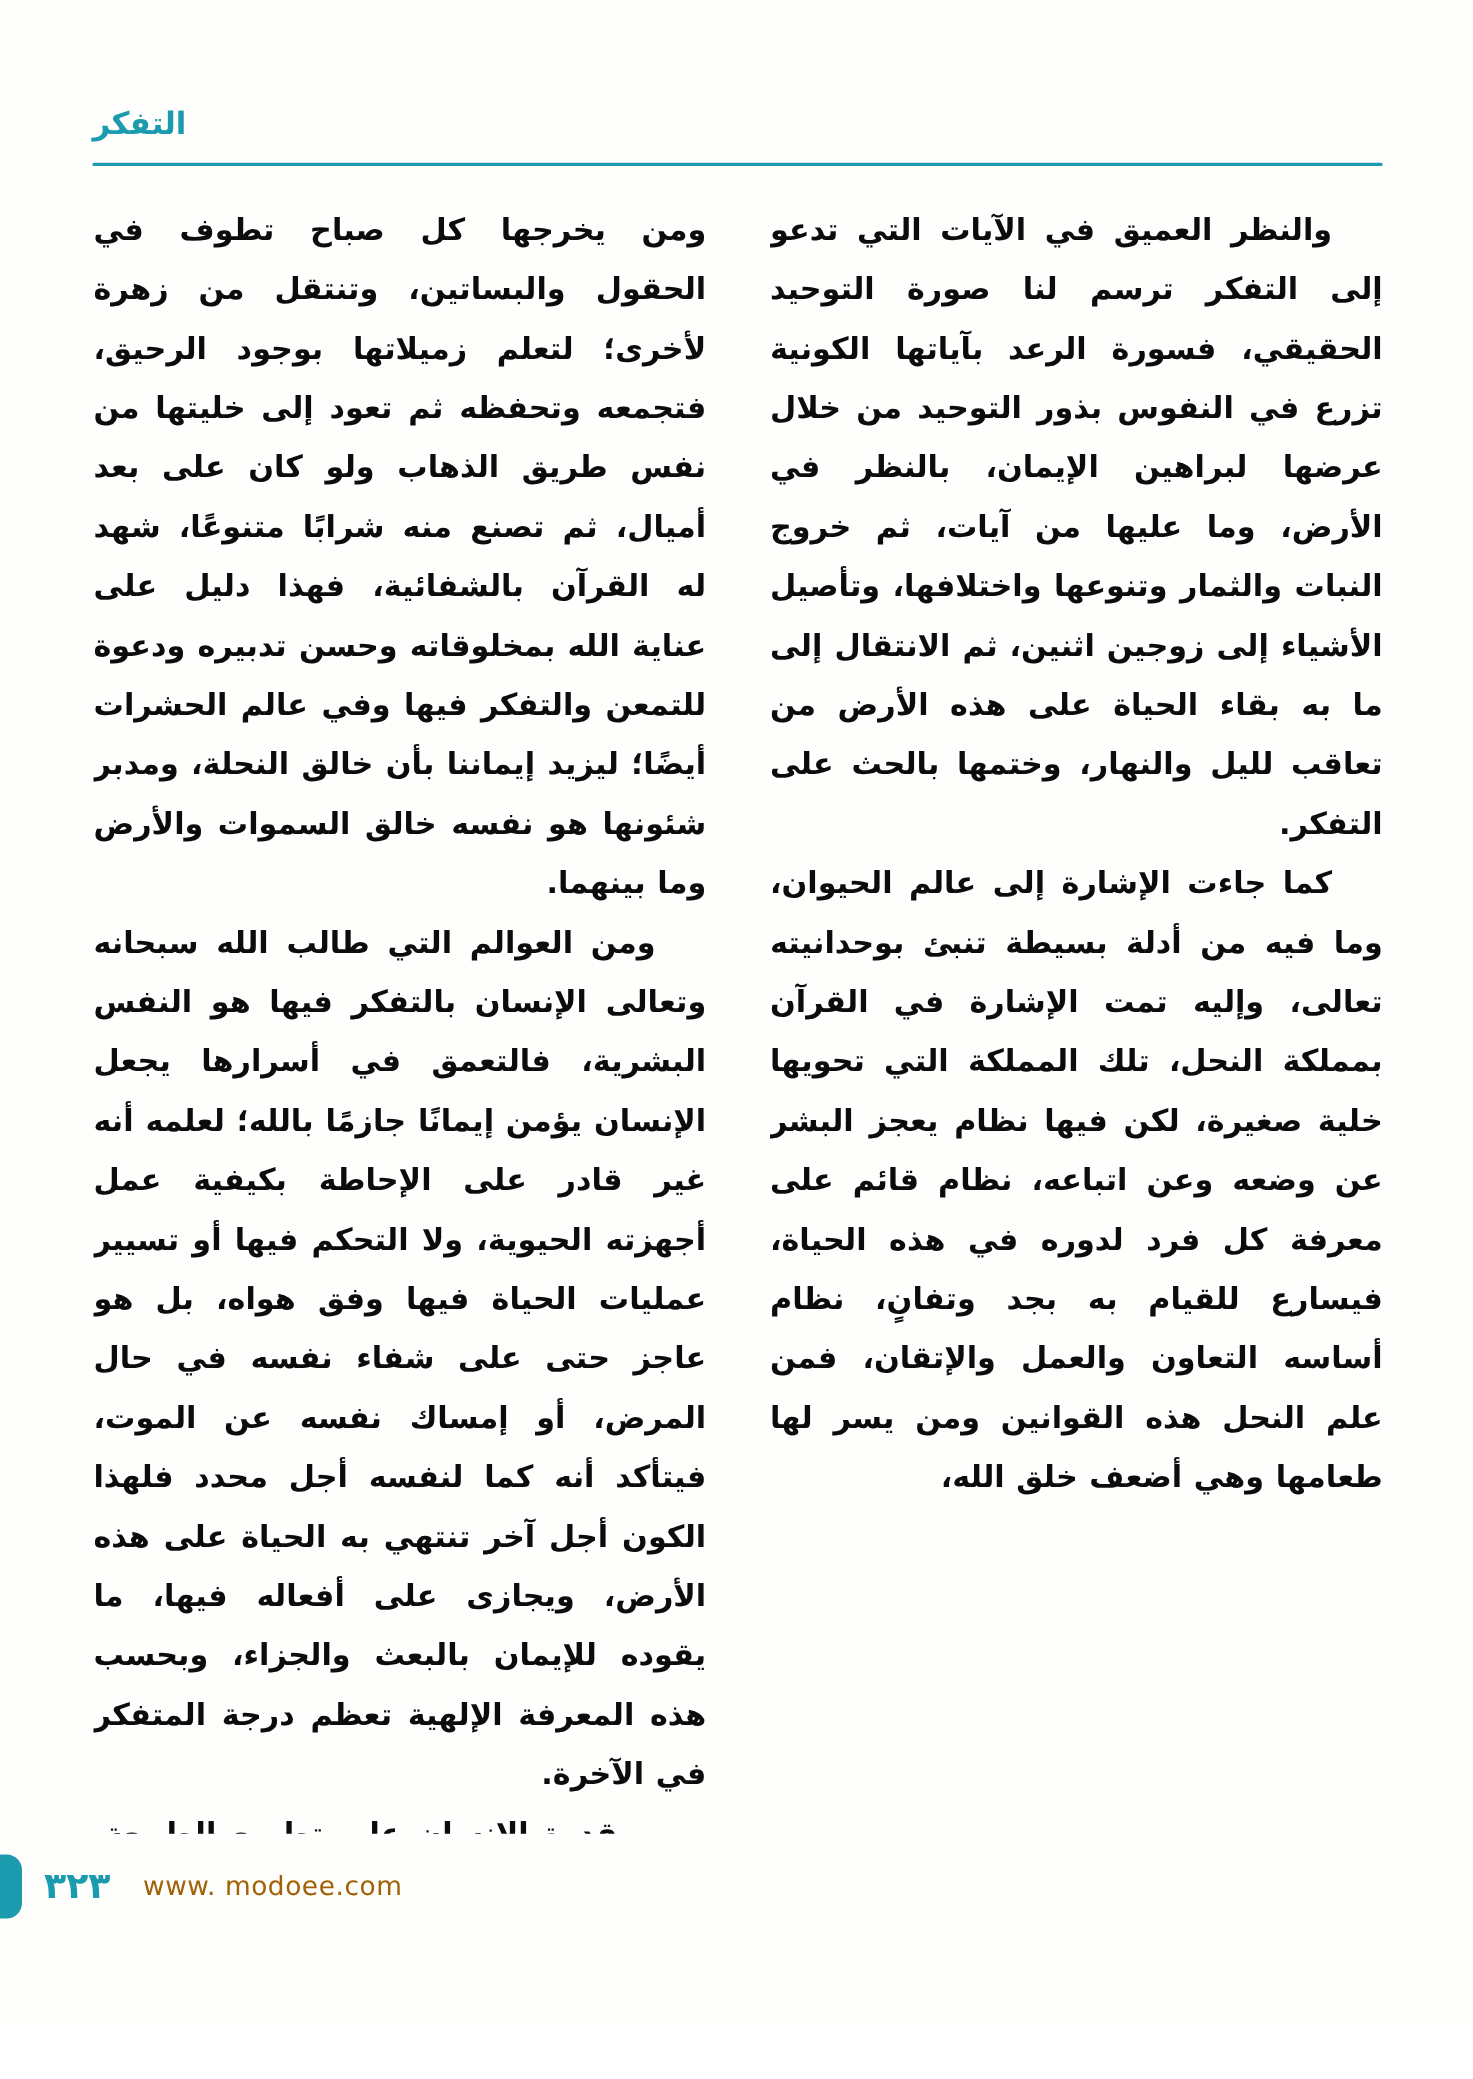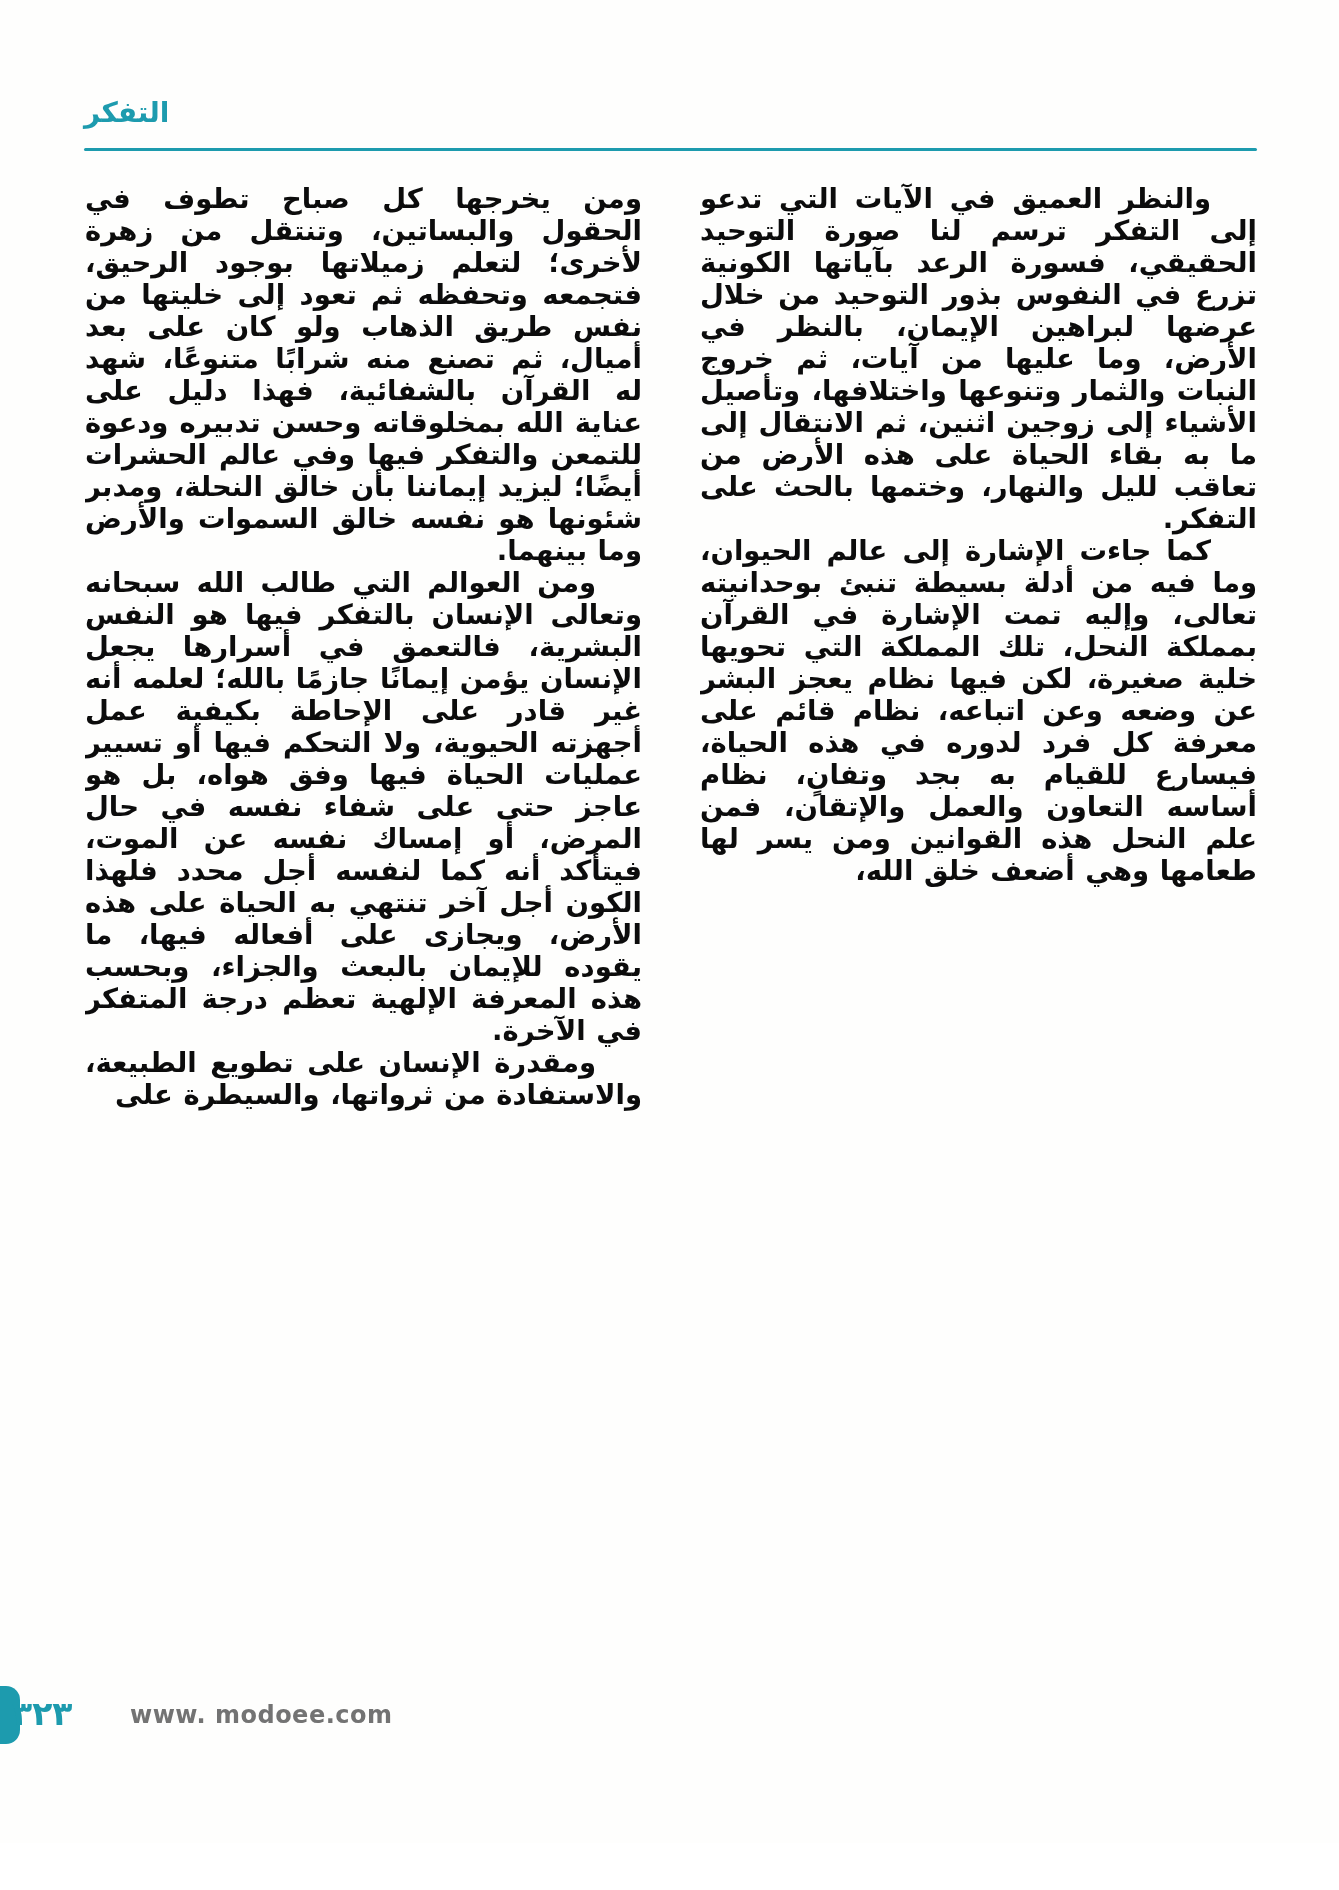--- a/index.html
+++ b/index.html
@@ -49,21 +49,21 @@
   .column {
     flex: 1 1 0;
     overflow: hidden;
   }
   .column p {
     margin: 0;
     padding: 0;
     color: #0c0c0c;
     font-size: 27.5px;
     font-weight: bold;
-    line-height: 32px;
+    line-height: 54px;
     text-align: justify;
     text-justify: inter-word;
     text-indent: 46px;
     word-spacing: 1px;
     direction: rtl;
   }
   .column p.cont {
     text-indent: 0;
   }
   
@@ -71,34 +71,34 @@
     position: absolute;
     left: 0;
     top: 1686px;
     width: 20px;
     height: 58px;
     background: #1d9bae;
     border-radius: 0 14px 14px 0;
   }
   .page-number {
     position: absolute;
-    left: 12px;
+    left: 40px;
     top: 1694px;
     color: #1d9bae;
     font-size: 33px;
     font-weight: bold;
     direction: rtl;
   }
   .website {
     position: absolute;
     left: 130px;
     top: 1701px;
-    color: #737373;
+    color: #a16207;
     font-size: 24px;
-    font-weight: bold;
+    font-weight: normal;
     letter-spacing: 0.5px;
   }
 </style>
 </head>
 <body>
 
 <div class="page">
 
   <div class="header-title">التفكر</div>
 

